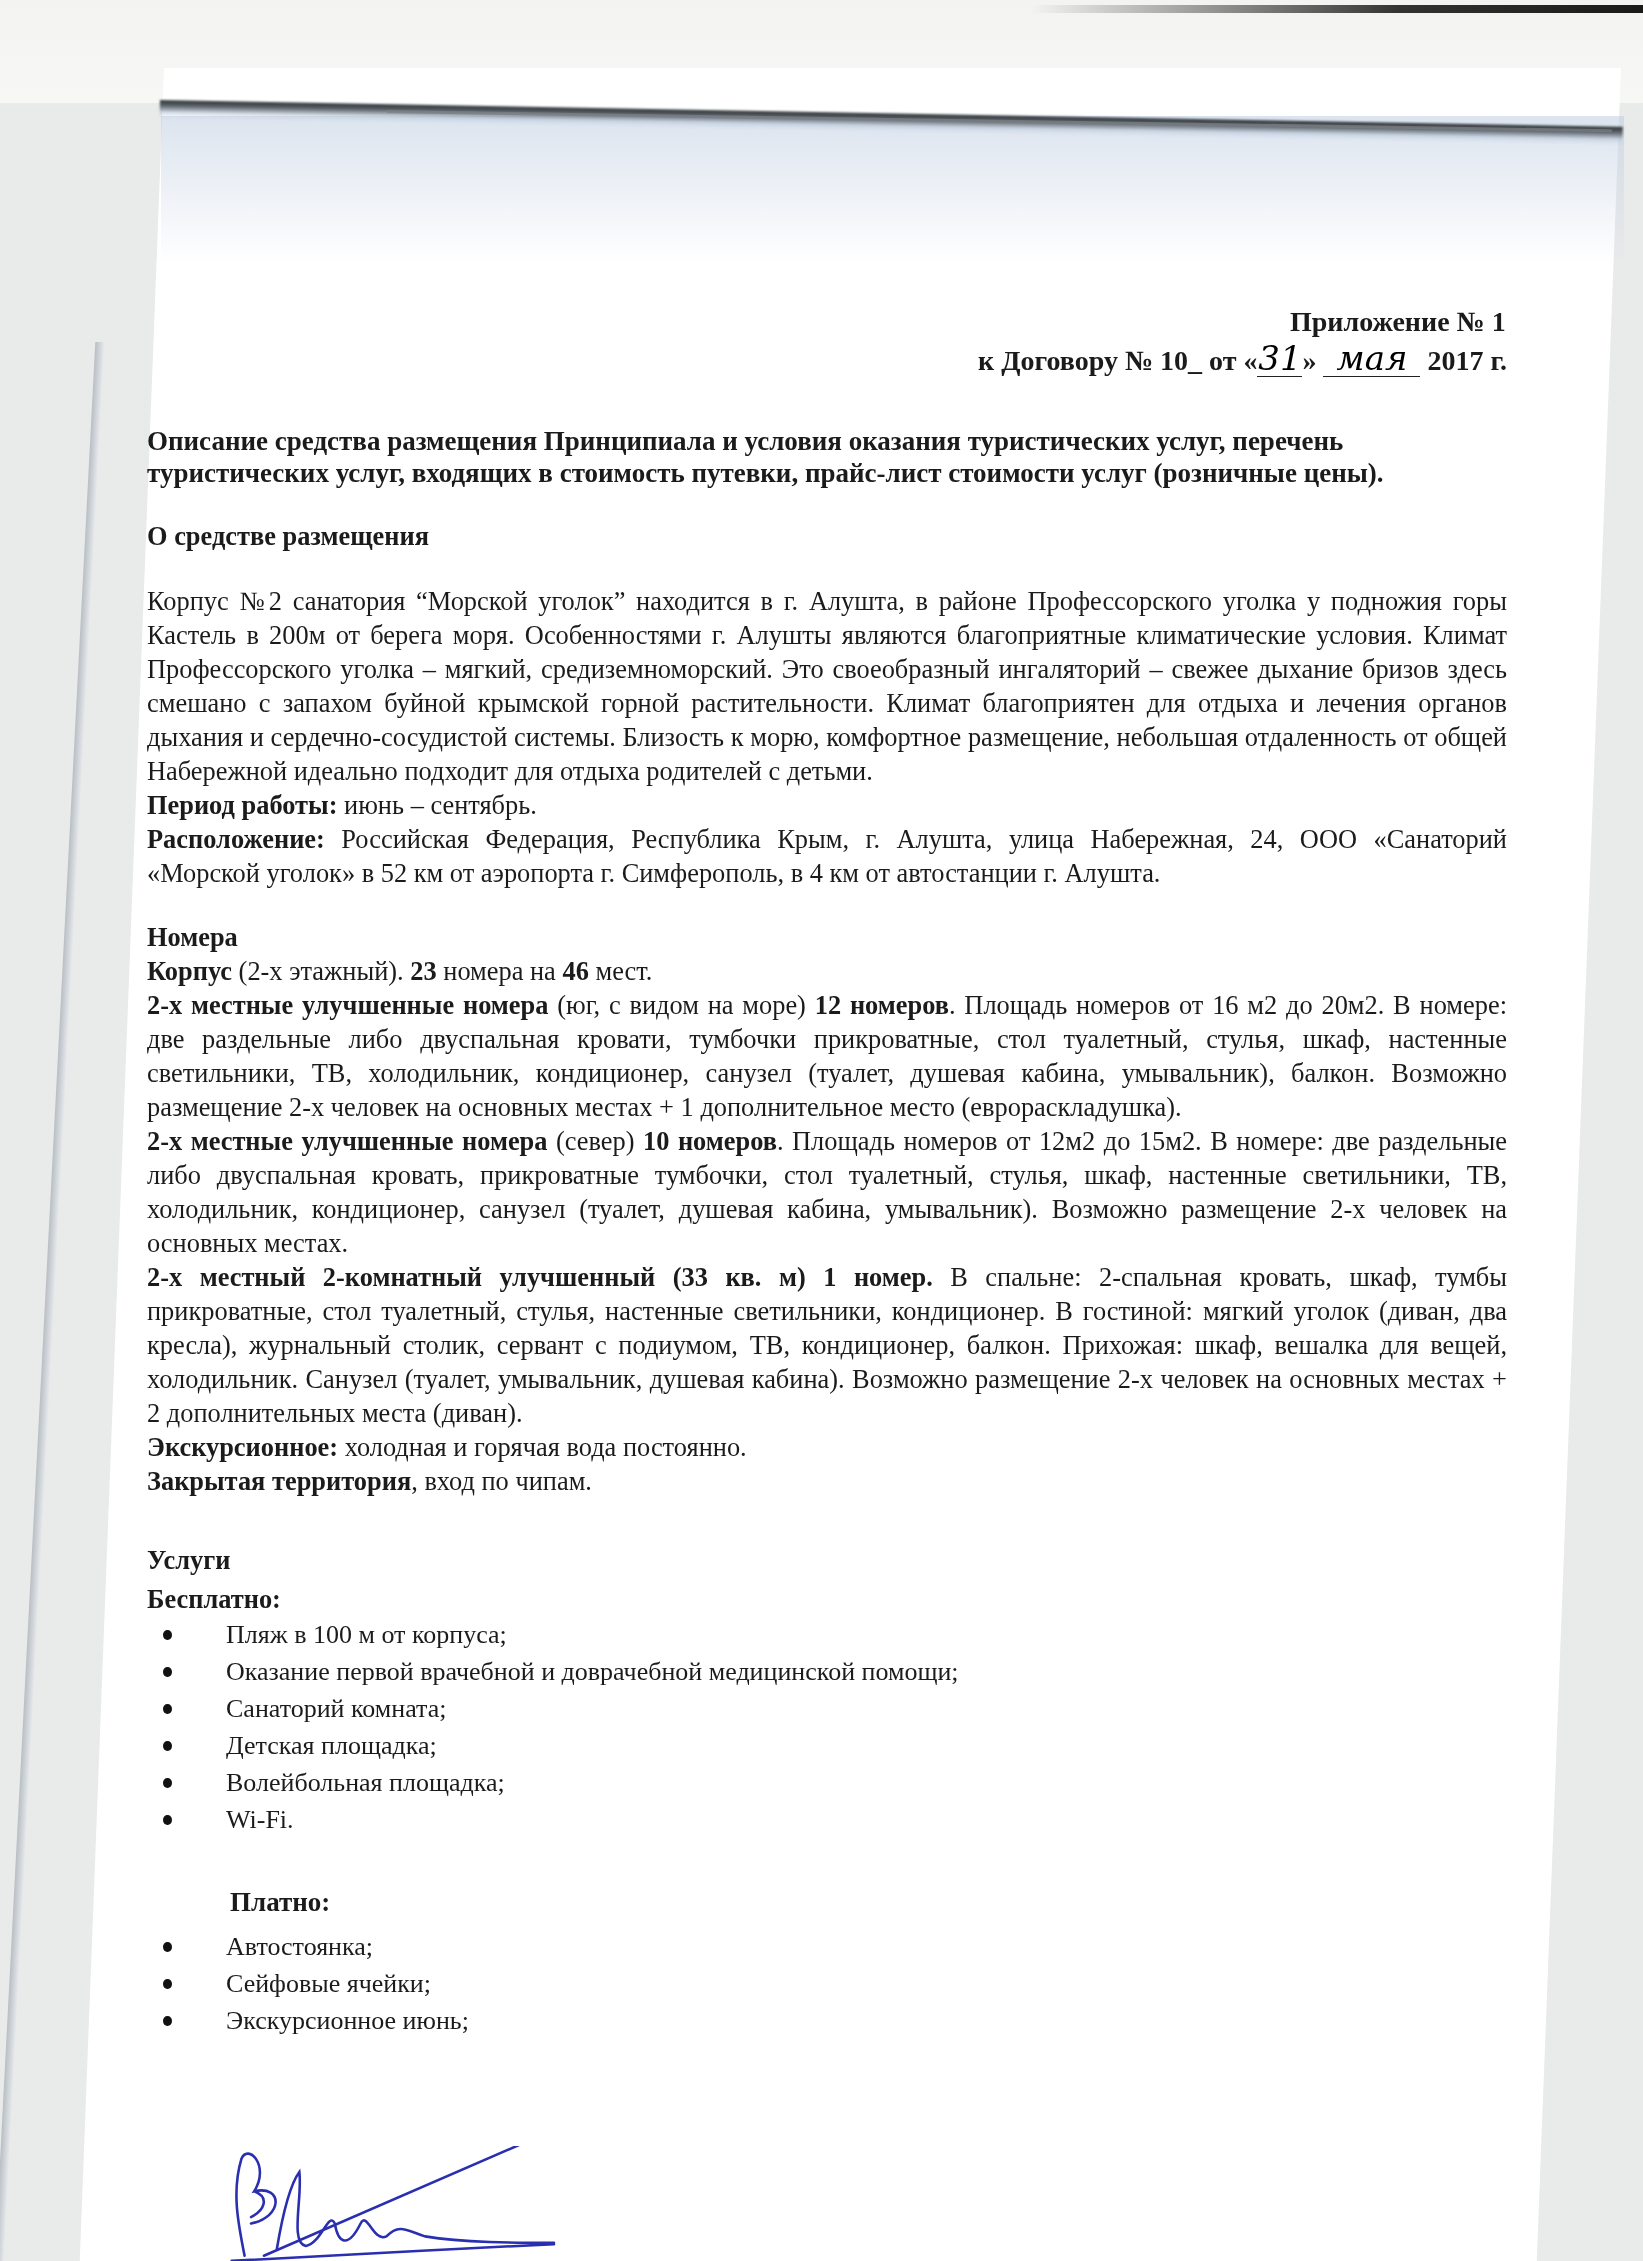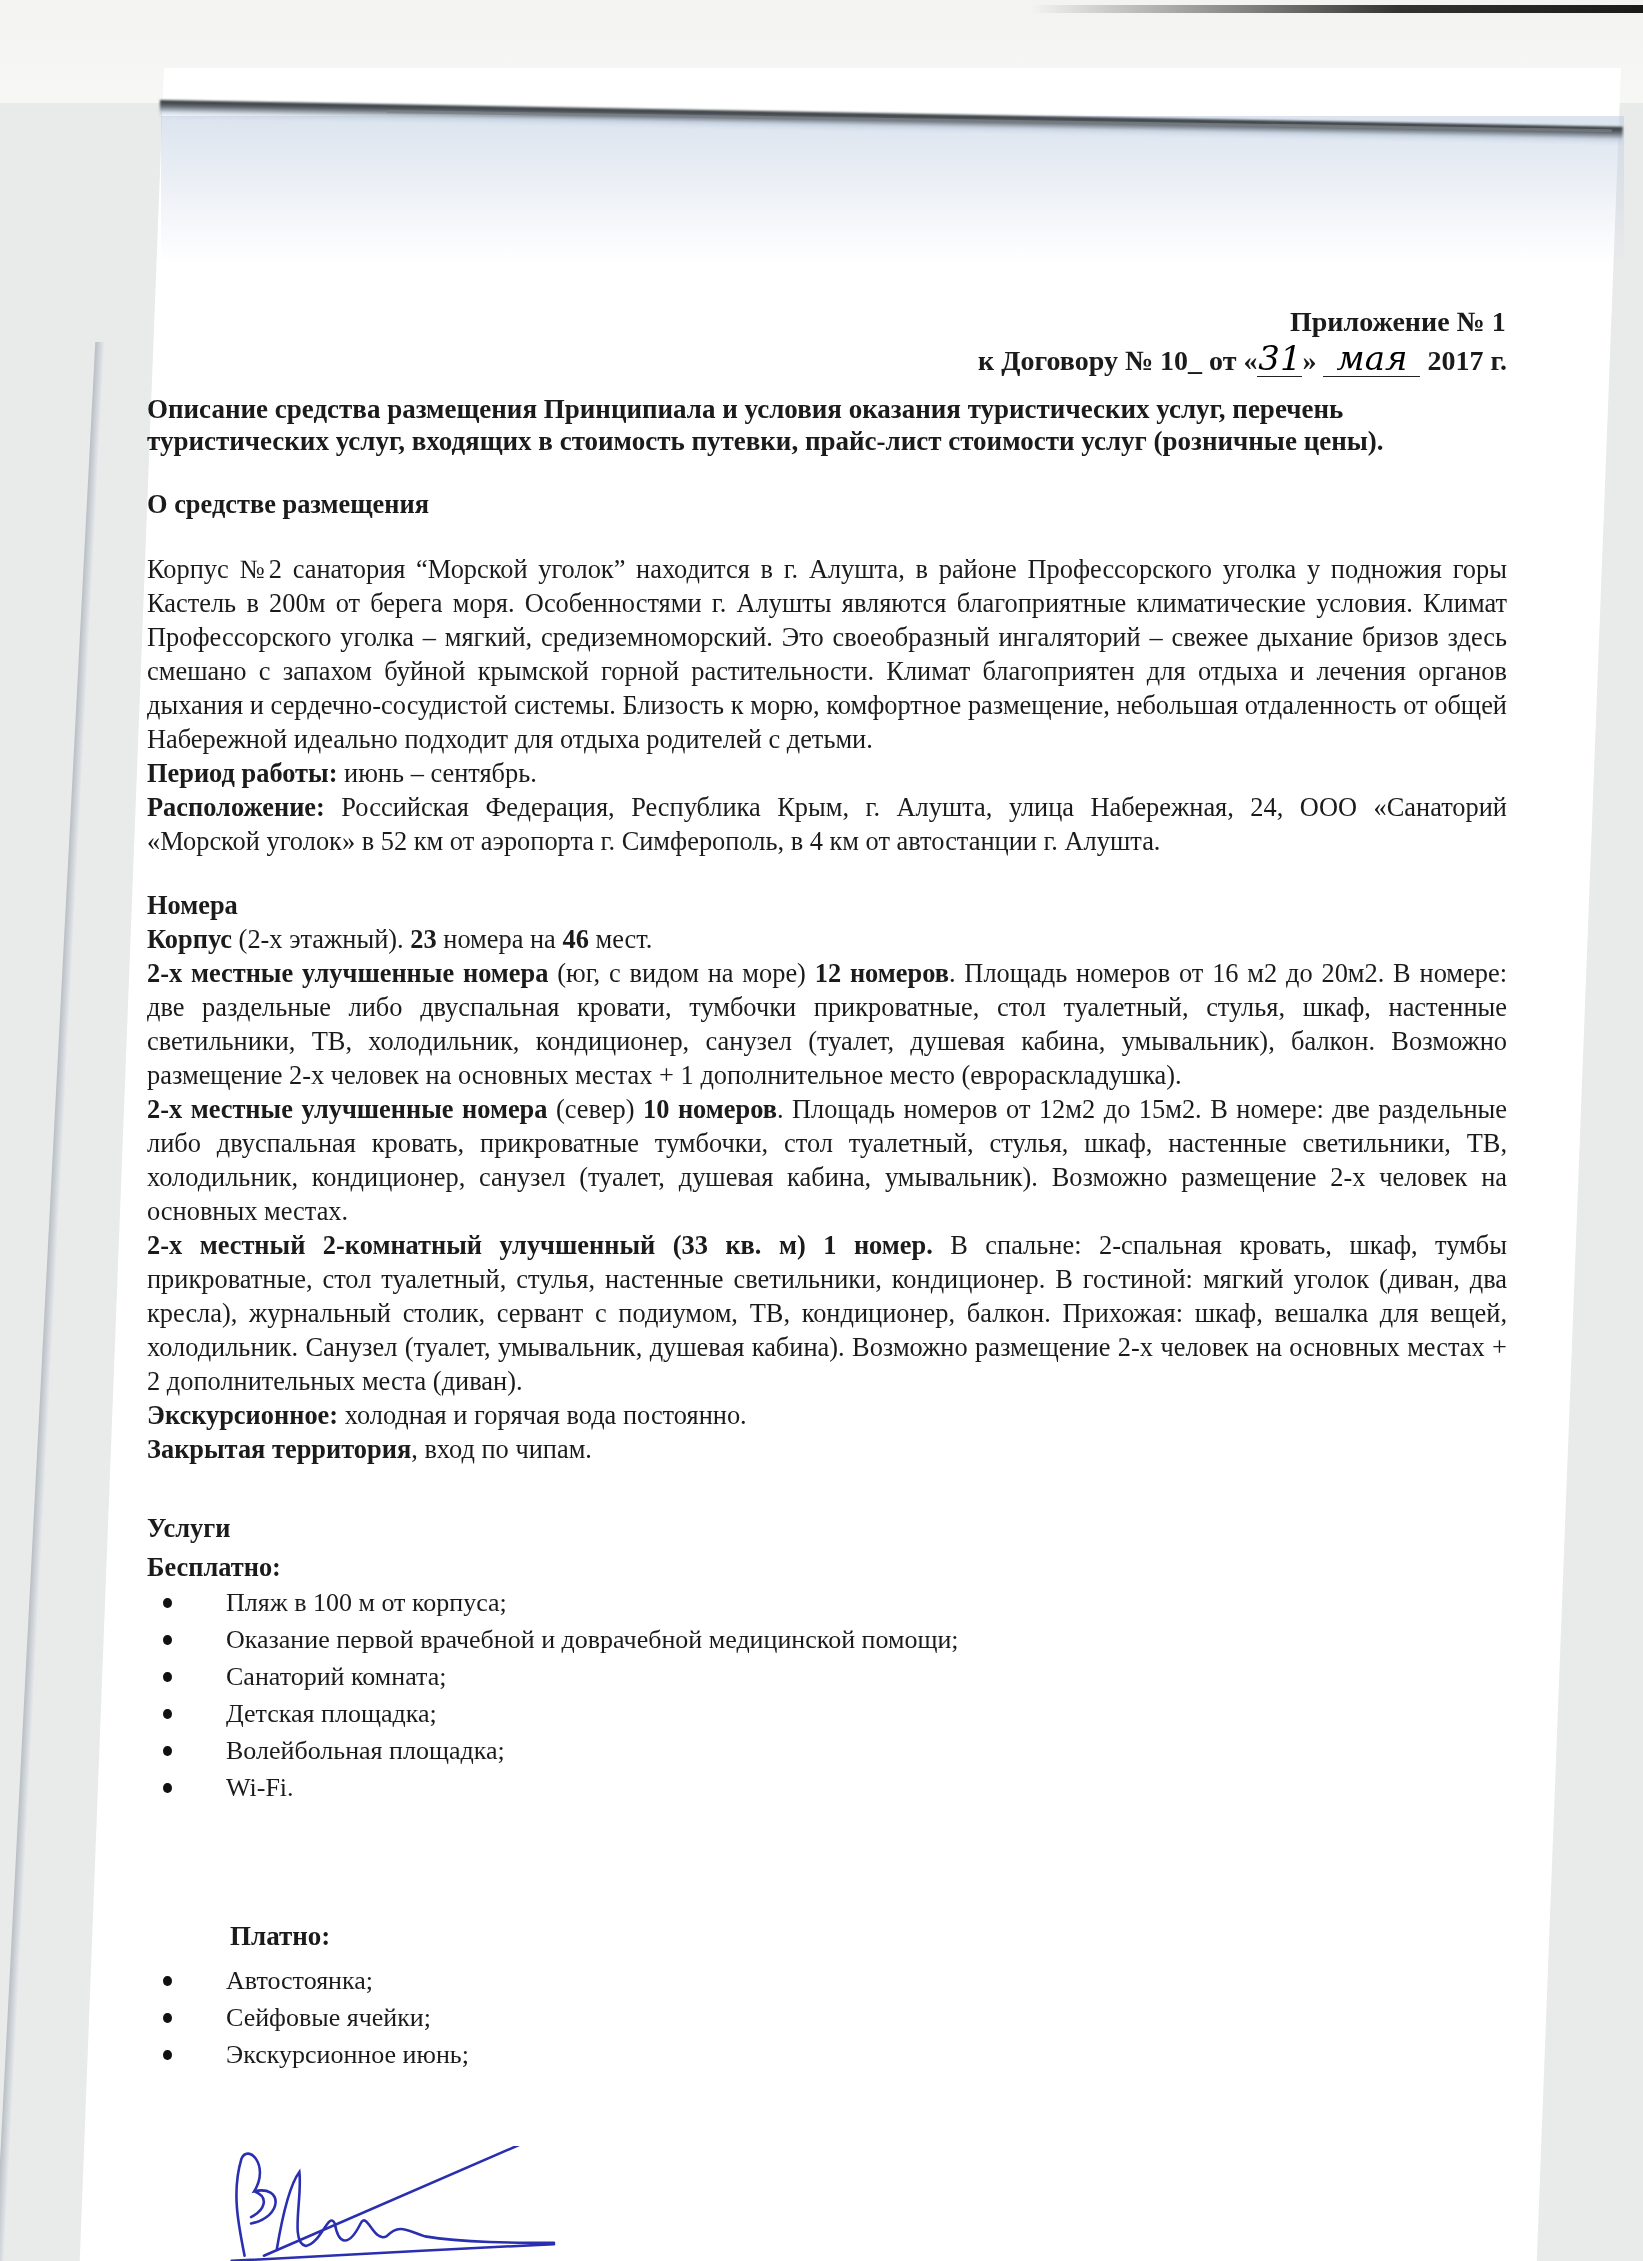--- a/index.html
+++ b/index.html
@@ -50,31 +50,31 @@
   .right { text-align:right; }
   .b { font-weight:bold; }
   .appendix-title { font-weight:bold; font-size:28px; line-height:36px; padding-right:1.3px; }
   .contract-line { font-weight:bold; font-size:28px; line-height:36px; }
   .hand {
     display:inline-block; color:#000000; font-family:"DejaVu Serif", serif; font-style:italic;
     font-weight:normal; border-bottom:1.9px solid #222; text-align:center;
   }
   .hand.day { width:45px; font-size:34px; }
   .hand.month { width:97px; font-size:34px; }
-  .doc-heading { font-weight:bold; margin-top:14px; font-size:27px; line-height:32px; }
+  .doc-heading { font-weight:bold; margin-top:46px; font-size:27px; line-height:32px; }
   .section-title { font-weight:bold; margin-top:30px; }
   .para { text-align:justify; }
   .gap { height:32px; }
   ul.bullets { list-style:none; margin:0; padding:0 0 0 79px; font-size:26px; line-height:37px; }
   ul.bullets li { position:relative; padding-left:0; }
   ul.bullets li .dot {
     position:absolute; left:-63px; top:14px; width:9px; height:10.3px; border-radius:50%;
     background:#111;
   }
-  .paid-title { font-weight:bold; padding-left:83px; margin-top:113px; font-size:27px; }
+  .paid-title { font-weight:bold; padding-left:83px; margin-top:47px; font-size:27px; }
   .signature {
     position:absolute; left:193px; top:2146px; width:419px; height:115px;
   }
 </style>
 </head>
 <body>
 
 <div class="bg-strip"></div>
 <div class="top-edge"></div>
 <div class="sheet-shadow-left"></div>

